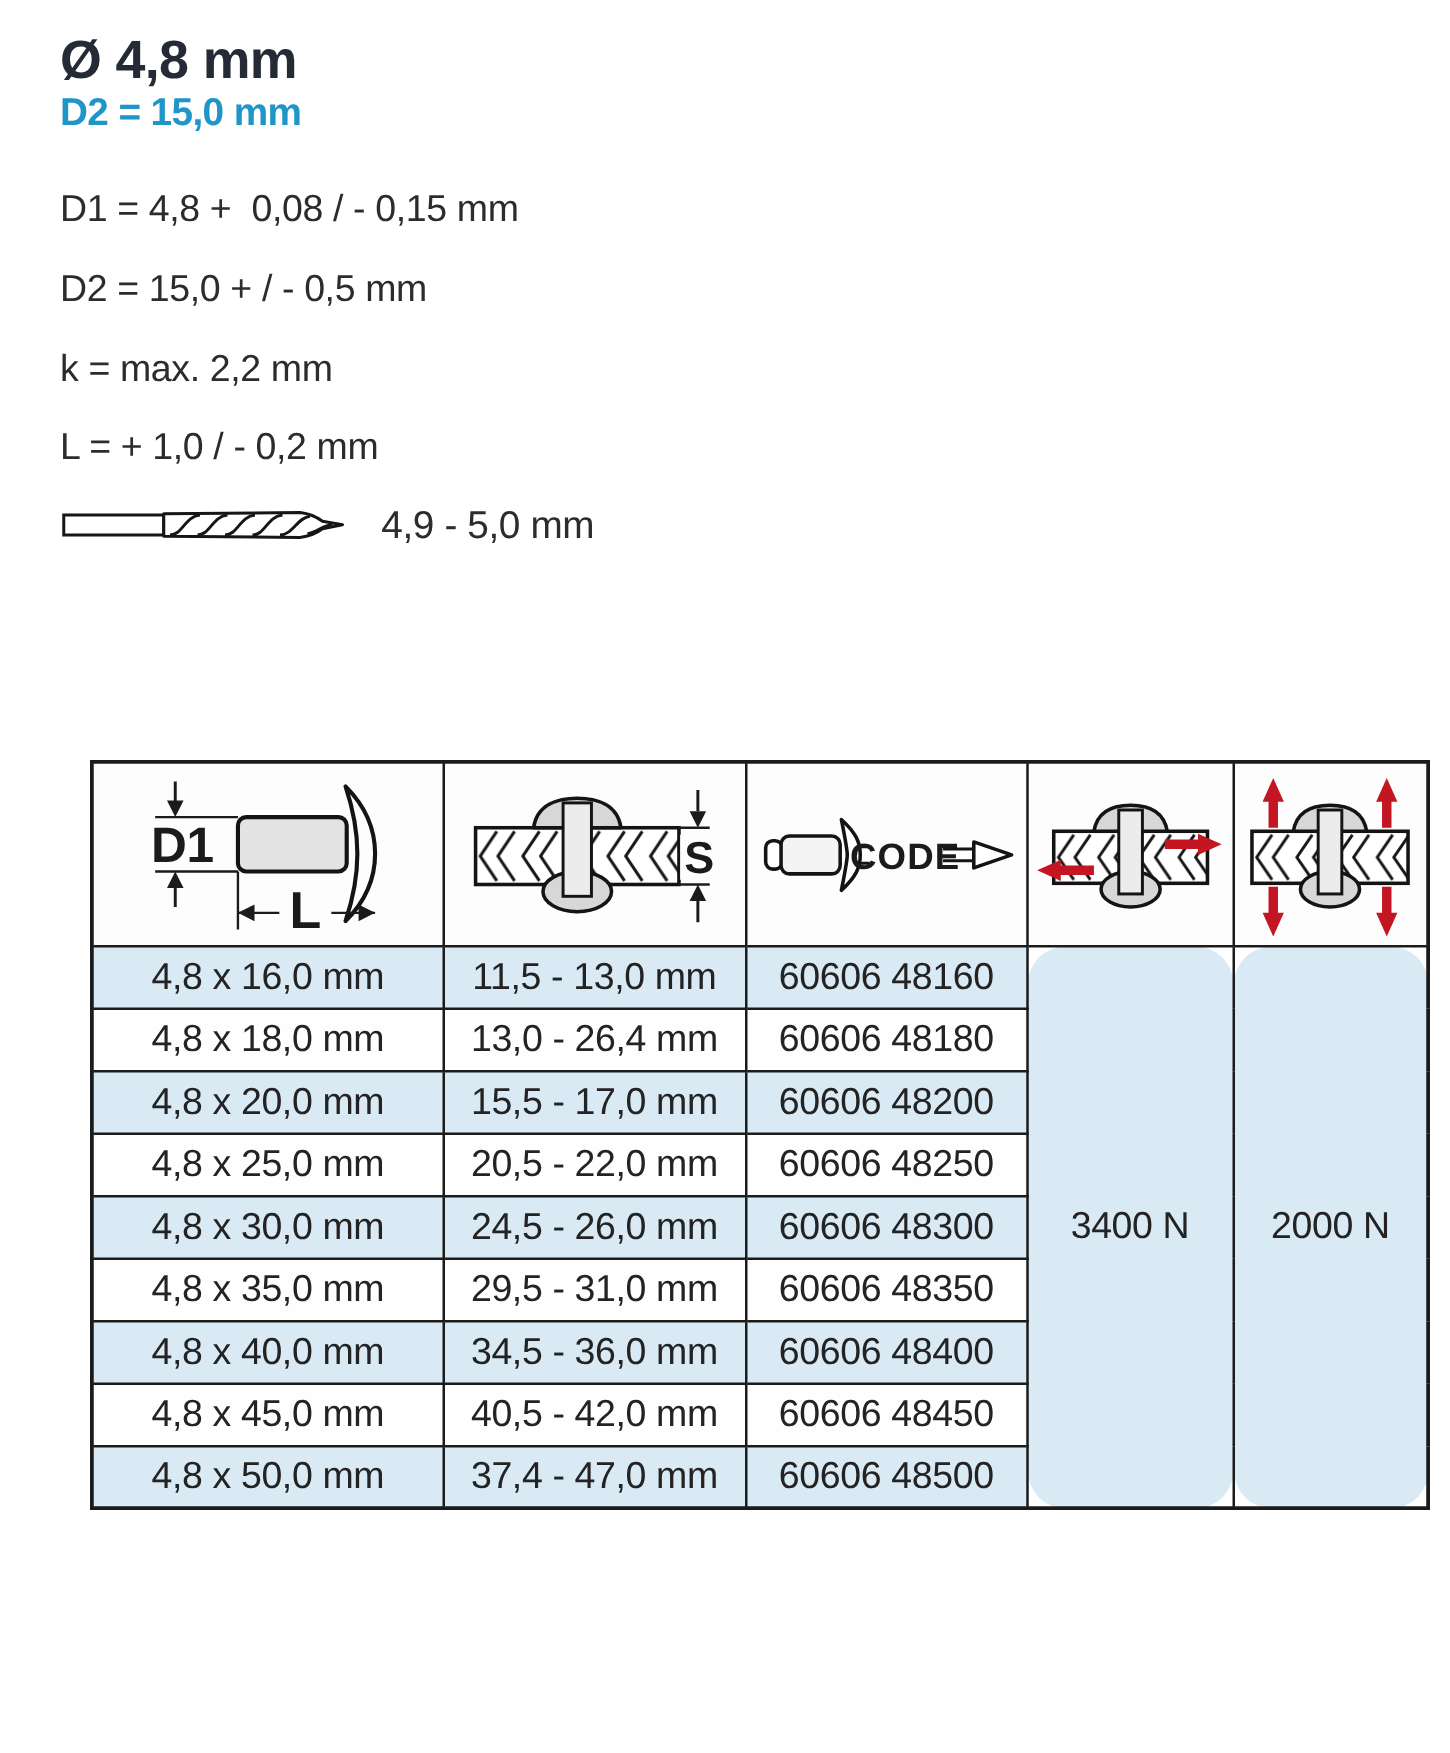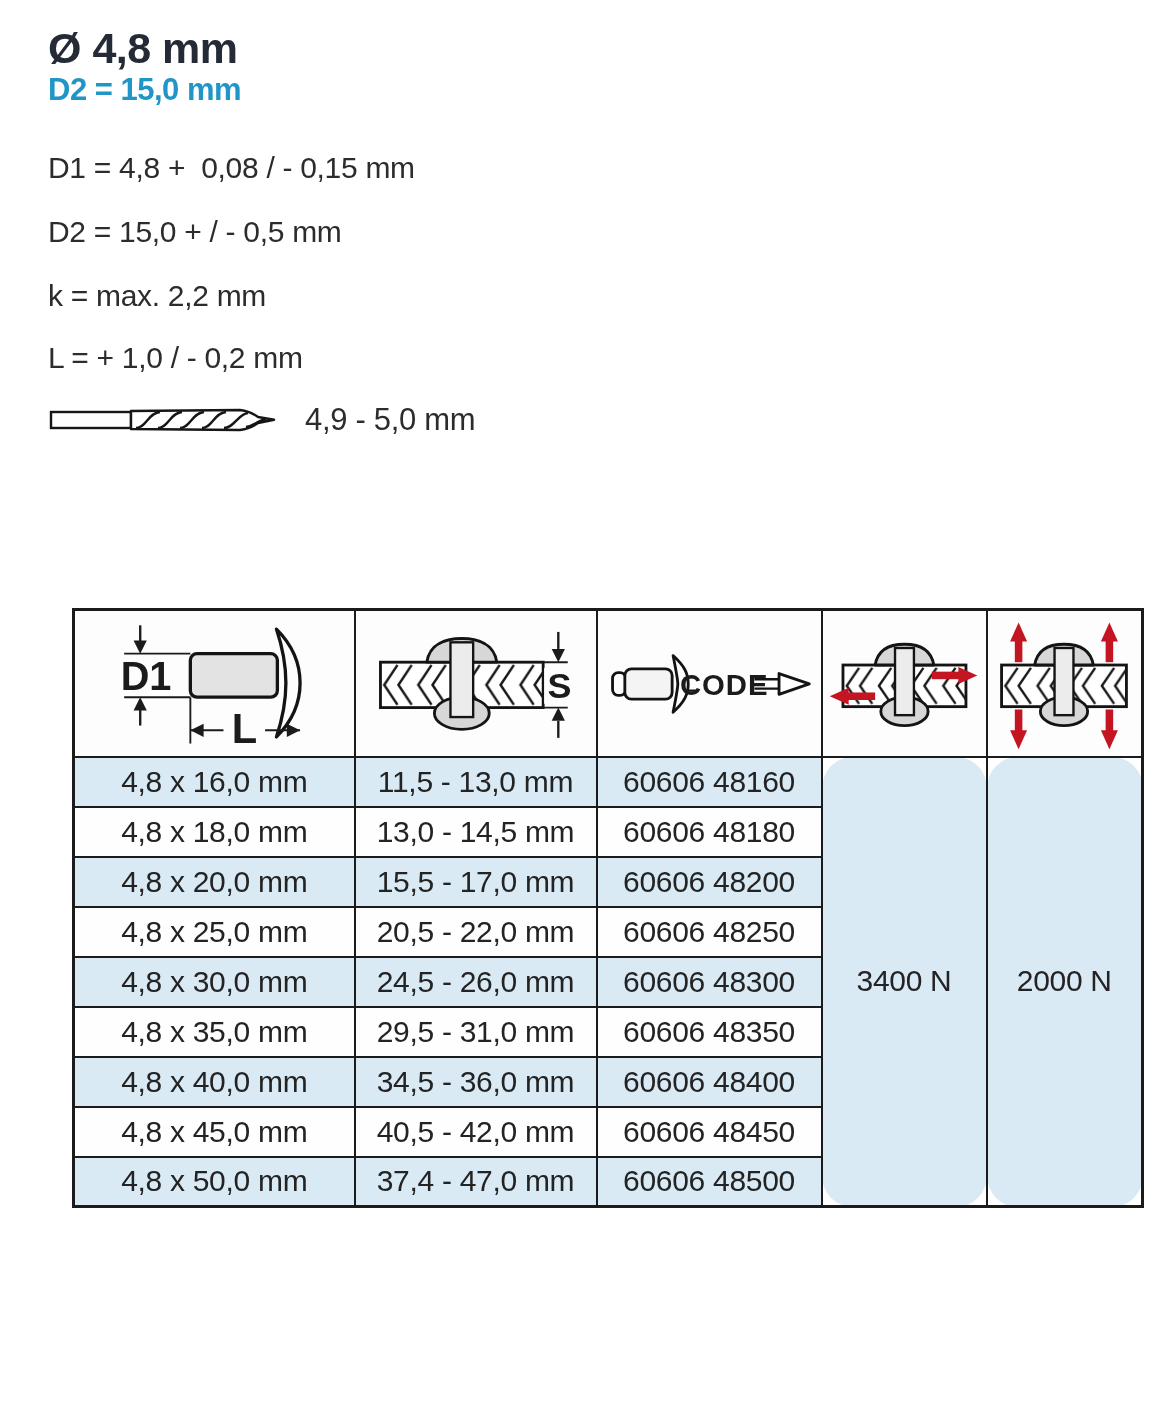--- a/index.html
+++ b/index.html
@@ -180,21 +180,21 @@
     <tbody>
       <tr class="alt">
         <td>4,8 x 16,0 mm</td>
         <td>11,5 - 13,0 mm</td>
         <td>60606 48160</td>
         <td class="merge" rowspan="9">3400 N</td>
         <td class="merge" rowspan="9">2000 N</td>
       </tr>
       <tr class="plain">
         <td>4,8 x 18,0 mm</td>
-        <td>13,0 - 14,5 mm</td>
+        <td>13,0 - 26,4 mm</td>
         <td>60606 48180</td>
       </tr>
       <tr class="alt">
         <td>4,8 x 20,0 mm</td>
         <td>15,5 - 17,0 mm</td>
         <td>60606 48200</td>
       </tr>
       <tr class="plain">
         <td>4,8 x 25,0 mm</td>
         <td>20,5 - 22,0 mm</td>

